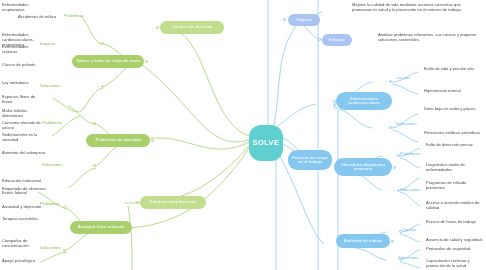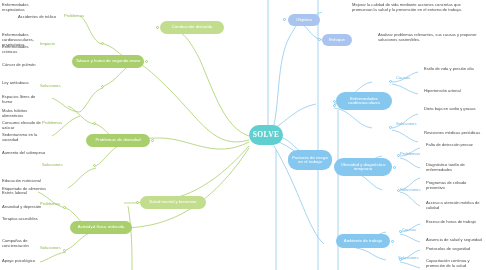--- a/index.html
+++ b/index.html
@@ -73,21 +73,21 @@
       <path d="M400,234 C410,236 412,240 420,242"></path>
       <path d="M400,260 C410,258 412,252 420,250"></path>
       <path d="M400,262 C410,264 412,266 420,268"></path>
       <path d="M268,126 C268,90 268,40 268,0"></path>
       <path d="M276,150 C276,190 276,230 276,270"></path>
       <path d="M318,0 C318,40 318,120 318,200 C318,240 318,258 318,270"></path>
       <path d="M338,110 C338,150 338,200 338,270"></path>
     </g>
   </svg>
 
-  <div class="node center" style="left:249px;top:125px;width:34px;height:20px;font-family:Liberation Serif, serif;">SOLVE</div>
+  <div class="node center" style="left:249px;top:125px;width:34px;height:36px;">SOLVE</div>
 
   <div class="node green pale" style="left:160px;top:21px;width:64px;height:13px;">Conducción distraída</div>
   <div class="node green" style="left:72px;top:55px;width:72px;height:13px;">Tabaco y humo de segunda mano</div>
   <div class="node green" style="left:86px;top:134px;width:64px;height:13px;">Problemas de obesidad</div>
   <div class="node green pale" style="left:140px;top:196px;width:66px;height:13px;">Salud mental y bienestar</div>
   <div class="node green" style="left:70px;top:221px;width:62px;height:13px;">Actividad física reducida</div>
 
   <div class="lbl" style="left:64px;top:14px;">Problemas</div>
   <div class="leaf" style="left:18px;top:14px;width:44px;">Accidentes de tráfico</div>
 

